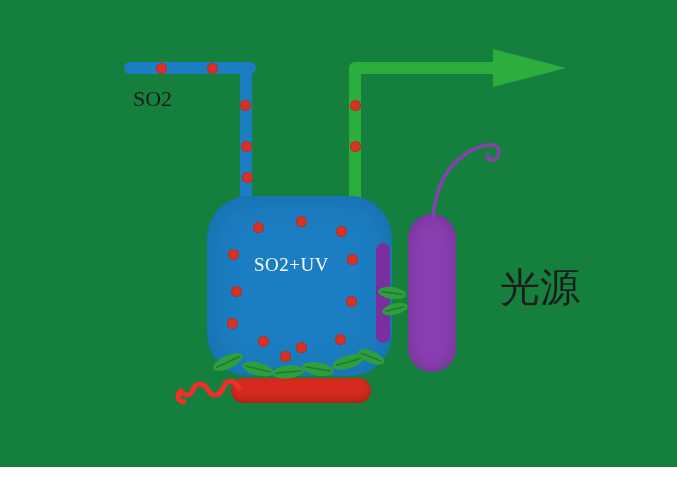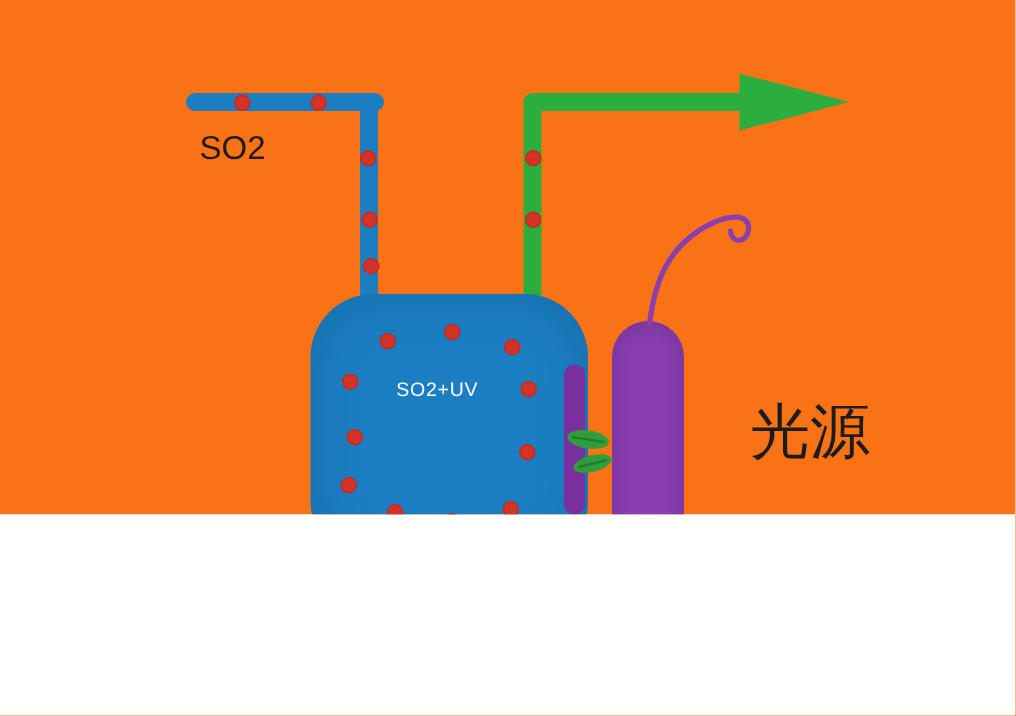--- a/index.html
+++ b/index.html
@@ -1,18 +1,18 @@
 <!DOCTYPE html>
 <html><head>
 <meta charset="utf-8">
 <style>
   html,body { margin:0; padding:0; background:#ffffff; }
   .canvas {
-    position:relative; width:677px; height:343px; background:#f97316;
-    font-family:Liberation Sans, sans-serif; overflow:hidden;
+    position:relative; width:677px; height:467px; background:#15803d;
+    font-family:Liberation Serif, serif; overflow:hidden;
   }
   
   .pipe { position:absolute; border-radius:6px; }
   .pipe-blue  { background:#1b7ec2; }
   .pipe-green { background:#2cae3f; }
   .inlet-h  { left:124px; top:62px;  width:132px; height:12px; }
   .inlet-v  { left:240px; top:62px;  width:12px;  height:150px; }
   .outlet-v { left:349px; top:64px;  width:12px;  height:145px; }
   .outlet-h { left:349px; top:62px;  width:150px; height:12px; }
   
@@ -21,21 +21,21 @@
     background:#d63327; box-shadow:0 0 0 1px rgba(140,20,10,0.25) inset;
   }
   
   .chamber {
     position:absolute; left:207px; top:196px; width:185px; height:180px;
     background:#1b7ec2; border-radius:42px;
     box-shadow: inset 0 0 34px rgba(0,30,60,0.18);
   }
   .chamber-text {
     position:absolute; left:0; right:16px; top:52px; text-align:center;
-    color:#ffffff; font-size:13px; line-height:1.8; letter-spacing:0.5px;
+    color:#ffffff; font-size:19px; line-height:1.8; letter-spacing:0.5px;
   }
   
   .uv-window {
     position:absolute; left:376px; top:243px; width:14px; height:100px;
     background:#7a2f9e; border-radius:7px;
   }
   .lamp {
     position:absolute; left:408px; top:214px; width:48px; height:158px;
     background:#8a3fb0; border-radius:26px;
     box-shadow: inset 0 0 16px rgba(40,0,60,0.25);

